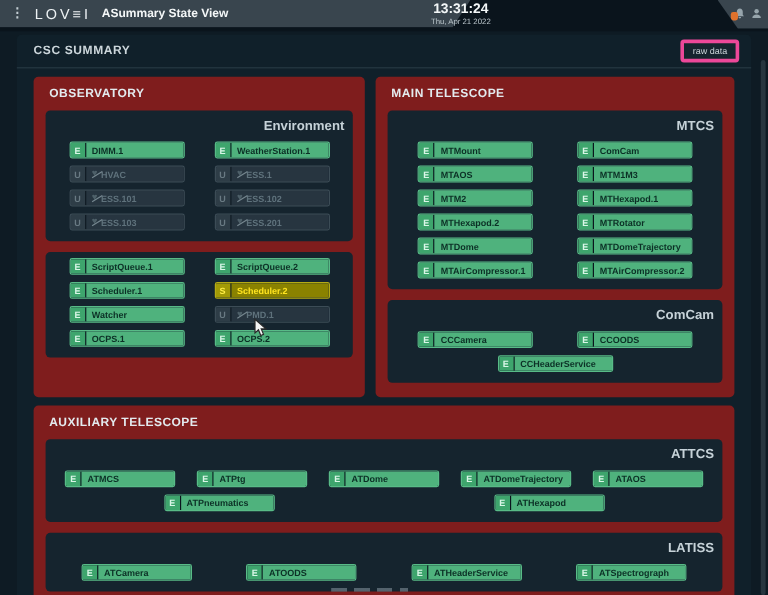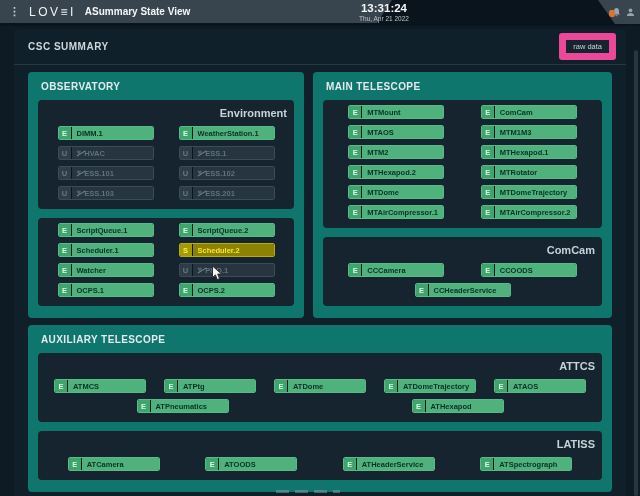--- a/index.html
+++ b/index.html
@@ -27,24 +27,24 @@
   .notif-dot { position:absolute; left:-2px; bottom:-2px; width:6px; height:7px; border-radius:2px; }
 
   
   .content { position:absolute; top:26px; left:0; right:0; bottom:0; background:#0e1b24; }
   .summary-card { position:absolute; left:14px; right:14px; top:3px; height:600px;
                   background:#10202a; border-radius:4px; }
   .summary-header { display:flex; justify-content:space-between; align-items:center;
                     padding:4px 10px 4px 14px; border-bottom:1px solid #263842; }
   .summary-title { color:#ccd6db; font-size:10px; font-weight:700; letter-spacing:.5px; }
   .raw-data-btn { background:#15242e; color:#c9d3d8; font-size:7.5px; font-family:inherit;
-                  border:7px solid #ec4899; border-radius:3px; padding:2px 7px; cursor:pointer; }
+                  border:3px solid #ec4899; border-radius:3px; padding:2px 7px; cursor:pointer; }
 
   .panels-row { display:flex; gap:9px; padding:7px 14px 0 14px; align-items:stretch; }
-  .panel { background:#0f766e; border-radius:4px; padding:8px 10px 12px; }
+  .panel { background:#7f1d1d; border-radius:4px; padding:8px 10px 12px; }
   .panel.half-left { width:276px; }
   .panel.half-right { flex:1; }
   .panel.full { width:100%; }
   .panel-title { color:#e3eaee; font-size:10px; font-weight:700; letter-spacing:.4px; margin:1px 0 8px 3px; }
 
   .group { background:#15242e; border-radius:4px; padding:5px 7px 9px; }
   .group + .group { margin-top:9px; }
   .group-title { text-align:right; color:#c6d2d8; font-size:11px; font-weight:600;
                  margin:2px 0 7px; }
   .badges { display:flex; flex-wrap:wrap; justify-content:space-around; row-gap:6px; }
@@ -238,20 +238,21 @@
       <span class="csc-name">OCPS.2</span>
     </span>
   </div>
               </div>
           </div>
         </section>
 
         <section class="panel half-right">
           <h2 class="panel-title">MAIN TELESCOPE</h2>
           <div class="group">
+            <h3 class="group-title">MTCS</h3>
             <div class="badges">
                 <div class="csc state-E">
     <span class="csc-state">E</span>
     <span class="csc-body">
 
       <span class="csc-name">MTMount</span>
     </span>
   </div>
                 <div class="csc state-E">
     <span class="csc-state">E</span>

